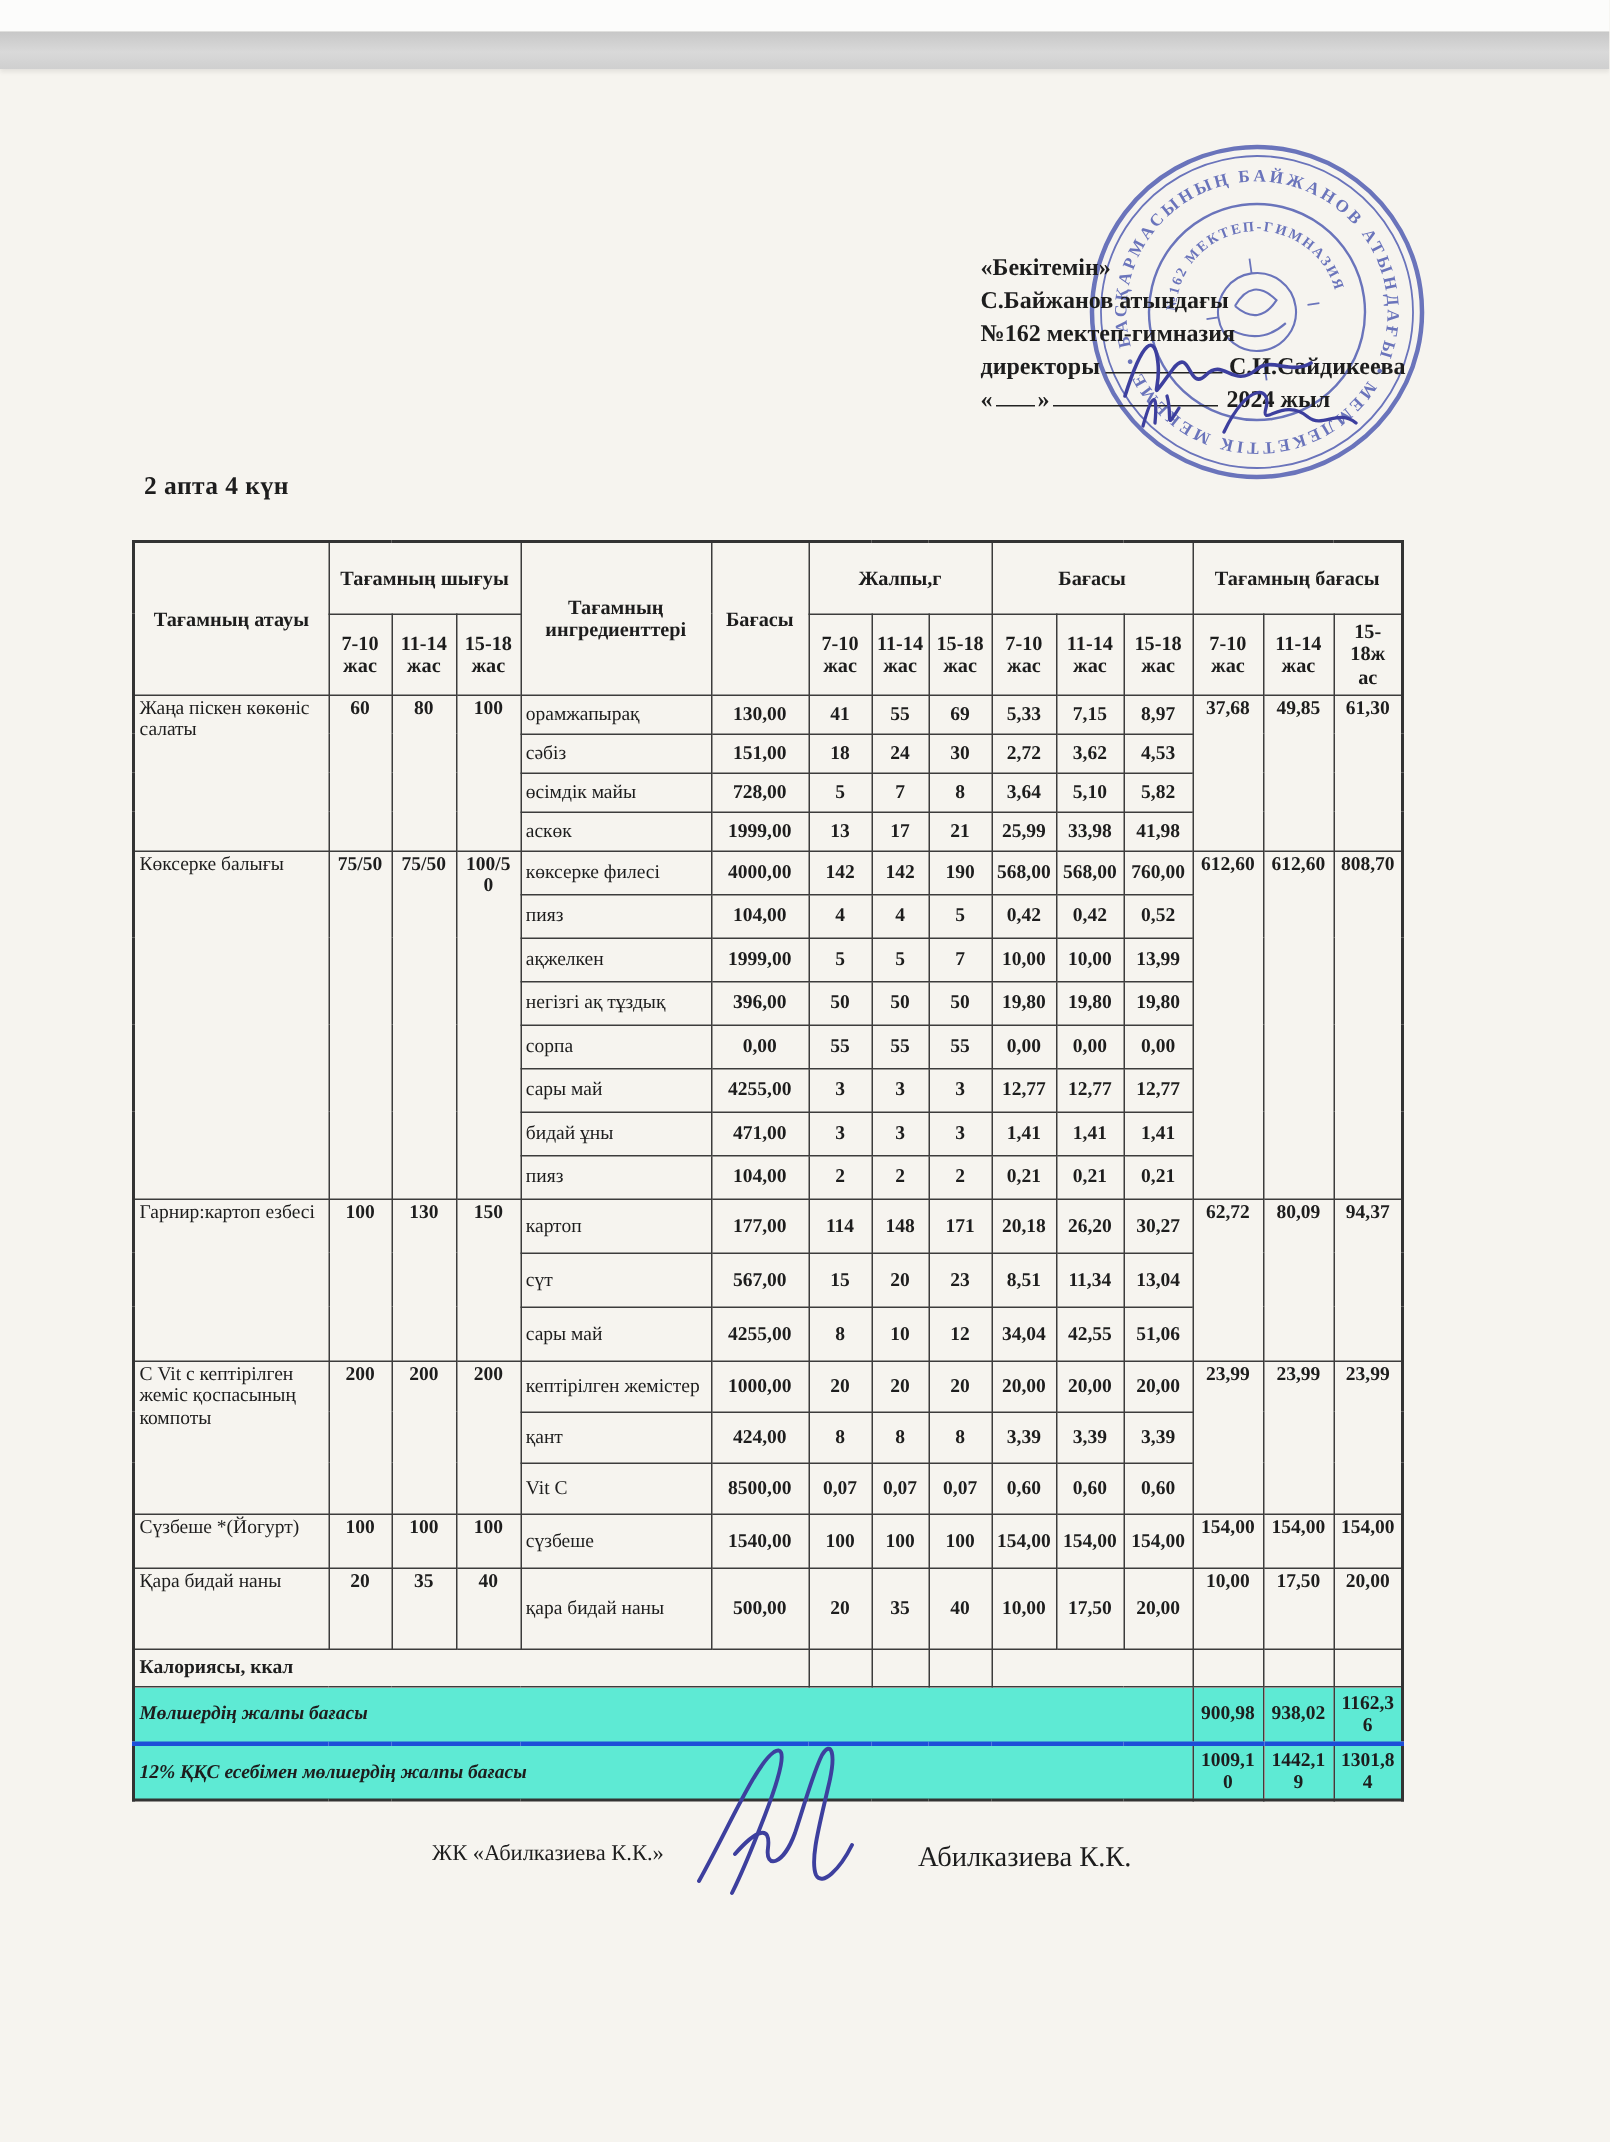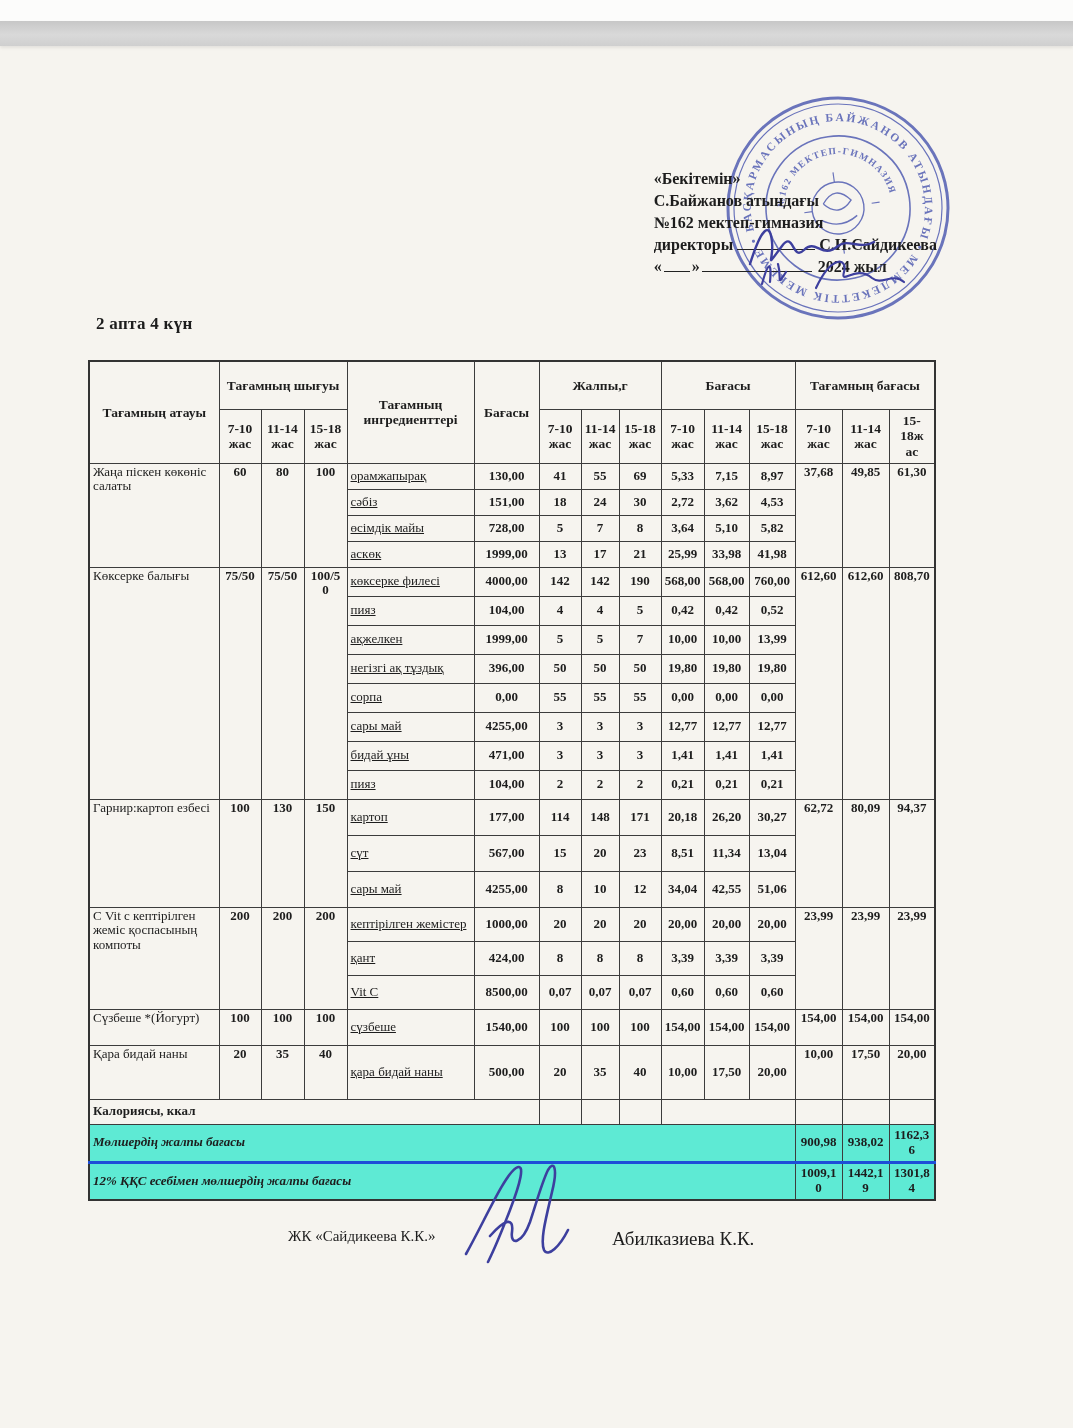--- a/index.html
+++ b/index.html
@@ -30,21 +30,21 @@
 
   
   table.menu{position:absolute;left:88px;top:360px;width:847px;
     border-collapse:collapse;table-layout:fixed;background:transparent;}
   table.menu th,table.menu td{
     border:1.6px solid #3c3c3c;padding:1px 3px;font-size:13px;line-height:1.14;
     overflow:hidden;word-wrap:break-word;}
   table.menu{border:2px solid #333;}
   table.menu th{font-weight:bold;text-align:center;vertical-align:middle;font-size:13.5px;}
   td.num{font-weight:bold;text-align:center;vertical-align:middle;}
-  td.ing{text-align:left;vertical-align:middle;font-size:13.5px;text-decoration:underline;}
+  td.ing{text-align:left;vertical-align:middle;font-size:13.5px;}
   td.name-cell{text-align:left;vertical-align:top;font-size:13.5px;padding-top:2px;}
   td.out-cell,td.dish-cell{font-weight:bold;text-align:center;vertical-align:top;padding-top:2px;}
   td.cal-label{font-weight:bold;text-align:left;font-size:14px;}
   td.gray{background:#5eead4;}
   td.sum-label{font-weight:bold;font-style:italic;text-align:left;font-size:14.5px;vertical-align:middle;}
   td.sum-val{font-weight:bold;text-align:center;vertical-align:middle;}
   tr.vat-row td{border-top:3px solid #1d4ed8;}
 
   
   .footer-company{position:absolute;left:288px;top:1228px;font-size:15px;}
@@ -407,17 +407,17 @@
       </tr>
       <tr class="vat-row" style="height: 38px;">
         <td colspan="12" class="gray sum-label">12% ҚҚС есебімен мөлшердің жалпы бағасы</td>
         <td class="gray sum-val">1009,10</td>
         <td class="gray sum-val">1442,19</td>
         <td class="gray sum-val">1301,84</td>
       </tr>
     </tbody>
 </table>
 
-<div class="footer-company">ЖК «Сайдикеева К.К.»</div>
+<div class="footer-company">ЖК «Абилказиева К.К.»</div>
 <svg class="footer-sig" width="140" height="118">
   <path d="M14,96 C34,60 52,18 64,10 C74,4 68,26 58,52 C48,78 40,96 36,104 M38,78 C52,62 62,58 60,74 C58,88 70,86 78,64 C84,46 90,24 96,12 C102,2 106,10 100,34 C94,60 88,82 92,92 C96,100 108,88 116,72" fill="none" stroke="#3d3f9e" stroke-width="2.6" stroke-linecap="round"></path>
 </svg>
 <div class="footer-name">Абилказиева К.К.</div>
 
 </body></html>

